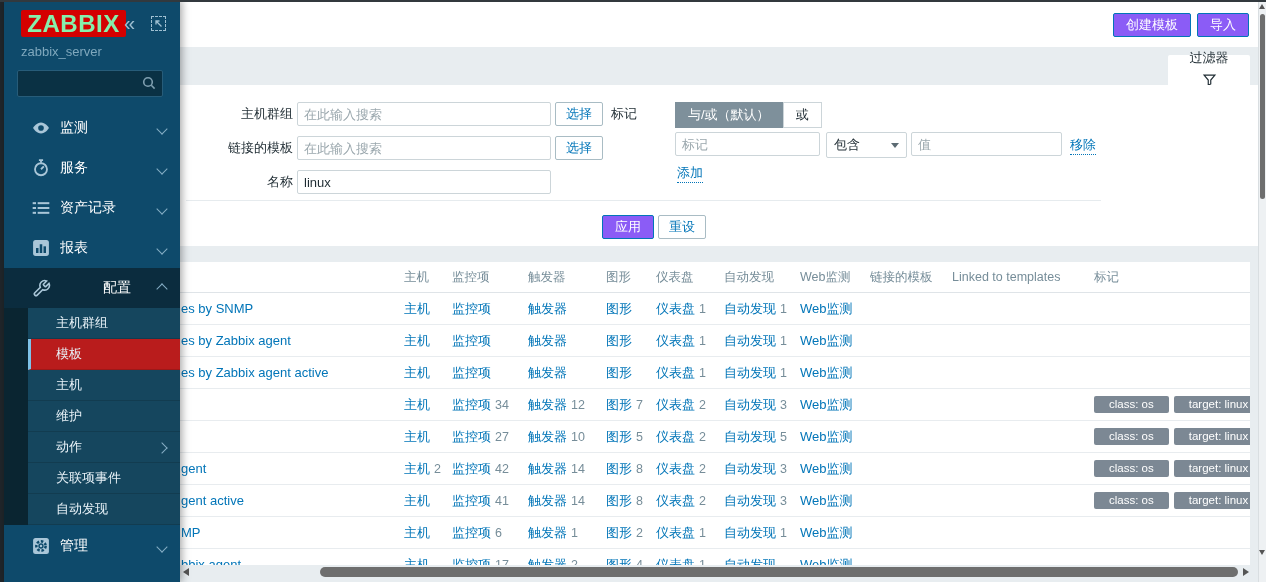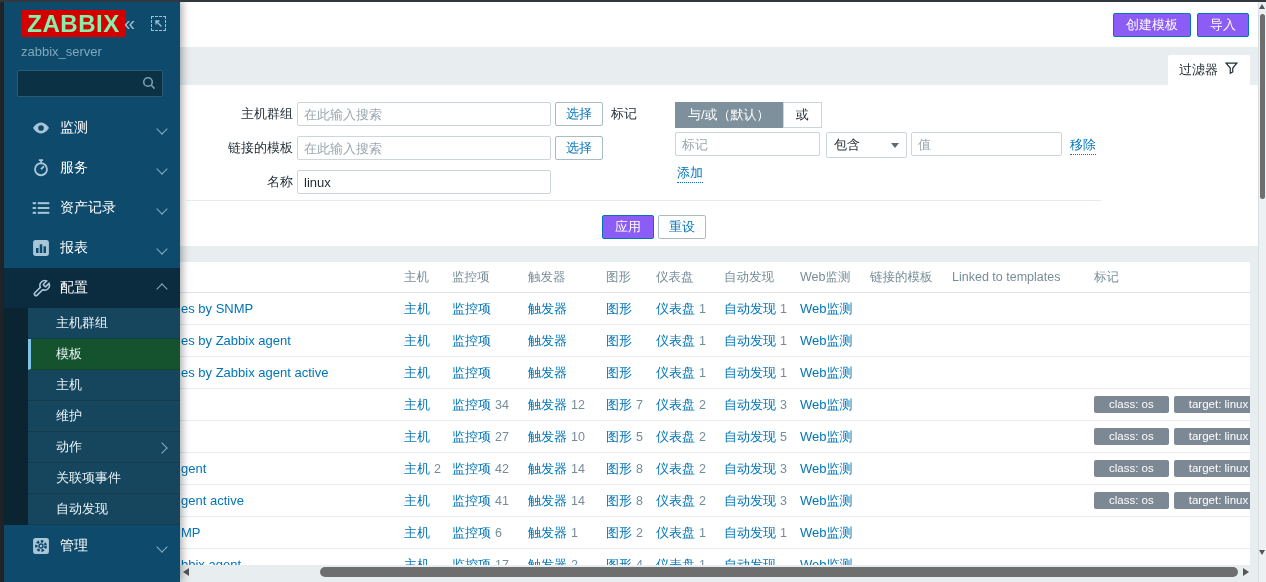--- a/index.html
+++ b/index.html
@@ -21,37 +21,37 @@
   .expand-btn{position:absolute;left:147px;top:16px;width:13px;height:13px;border:1px dashed #9fc0d2;cursor:pointer;}
   .expand-btn svg{position:absolute;left:1px;top:1px;}
   .server-name{position:absolute;left:17px;top:44px;color:#7fa8bd;font-size:13px;}
   .side-search{position:absolute;left:13px;top:70px;width:144px;height:25px;background:#0a3144;border:1px solid #275c79;border-radius:2px;}
   .side-search input{position:absolute;left:6px;top:2px;width:112px;height:19px;background:transparent;border:none;outline:none;color:#cfe2ec;font-size:12px;}
   .side-search .mag{position:absolute;right:5px;top:4px;}
   .m-item{position:absolute;left:0;width:176px;height:40px;display:flex;align-items:center;color:#fff;cursor:pointer;}
   .m-item .ico{width:20px;height:20px;margin-left:27px;flex:0 0 20px;display:flex;align-items:center;justify-content:center;}
   .m-item .lbl{margin-left:9px;font-size:14px;}
   .m-item .chev-box{position:absolute;right:14px;}
-  .m-item.active{background:#0b2c3e;}
+  .m-item.active{background:#0b2c3e;gap:43px;}
   .chev{display:inline-block;width:7px;height:7px;border-right:1.6px solid #86aec5;border-bottom:1.6px solid #86aec5;}
   .chev.down{transform:rotate(45deg);}
   .chev.up{transform:rotate(-135deg);}
   .chev.right{transform:rotate(-45deg);}
   .submenu{position:absolute;left:0;top:308px;width:176px;height:217px;background:#0a2531;}
   .s-item{position:relative;margin-left:24px;height:31px;background:#15465e;display:flex;align-items:center;color:#e8f2f8;font-size:13px;padding-left:28px;box-sizing:border-box;cursor:pointer;border-bottom:1px solid rgba(0,0,0,.14);}
-  .s-item.selected{background:#14532d;border-left:3px solid #7ec2e8;padding-left:25px;}
+  .s-item.selected{background:#b91c1c;border-left:3px solid #7ec2e8;padding-left:25px;}
   .s-item .chev-box{position:absolute;right:14px;}
 
   
   .topbar{position:absolute;left:180px;top:2px;width:1078px;height:45px;background:#fff;}
   .btn-blue{background:#8b5cf6;color:#fff;border:1px solid #0275b8;border-radius:2px;height:24px;font-size:13px;padding:0 12px;cursor:pointer;font-family:inherit;}
   .create-btn{position:absolute;right:67px;top:11px;}
   .import-btn{position:absolute;right:9px;top:11px;}
   .tabband{position:absolute;left:180px;top:47px;width:1078px;height:38px;background:#e8edf0;}
-  .filter-tab{position:absolute;left:988px;top:8px;width:82px;height:30px;background:#fff;border-radius:2px 2px 0 0;display:flex;align-items:center;justify-content:center;gap:6px;cursor:pointer;font-size:13px;color:#1f2c33;}
+  .filter-tab{position:absolute;left:988px;top:8px;width:82px;height:30px;background:#fff;border-radius:2px 2px 0 0;display:flex;align-items:center;justify-content:center;gap:6px;cursor:pointer;font-size:13px;color:#1f2c33;flex-direction:column;}
   .filter-panel{position:absolute;left:180px;top:85px;width:1078px;height:161px;background:#fff;}
 
   
   .f-label{position:absolute;text-align:right;width:110px;color:#1f2c33;font-size:13px;line-height:24px;}
   .f-input{position:absolute;height:22px;border:1px solid #ccd5d9;border-radius:2px;font-size:13px;padding:0 6px;outline:none;color:#1f2c33;font-family:inherit;box-sizing:content-box;}
   .f-input::placeholder{color:#9aa7ad;}
   .btn-grey{background:#fff;border:1px solid #a9bcc4;border-radius:2px;color:#0275b8;height:24px;font-size:13px;padding:0 10px;cursor:pointer;font-family:inherit;}
   .seg{position:absolute;display:flex;}
   .seg .seg-btn{height:24px;line-height:24px;padding:0 12px;font-size:13px;cursor:pointer;border:1px solid #ccd5d9;background:#fff;color:#1f2c33;}
   .seg .seg-btn.sel{background:#7e909b;border-color:#7e909b;color:#fff;}

